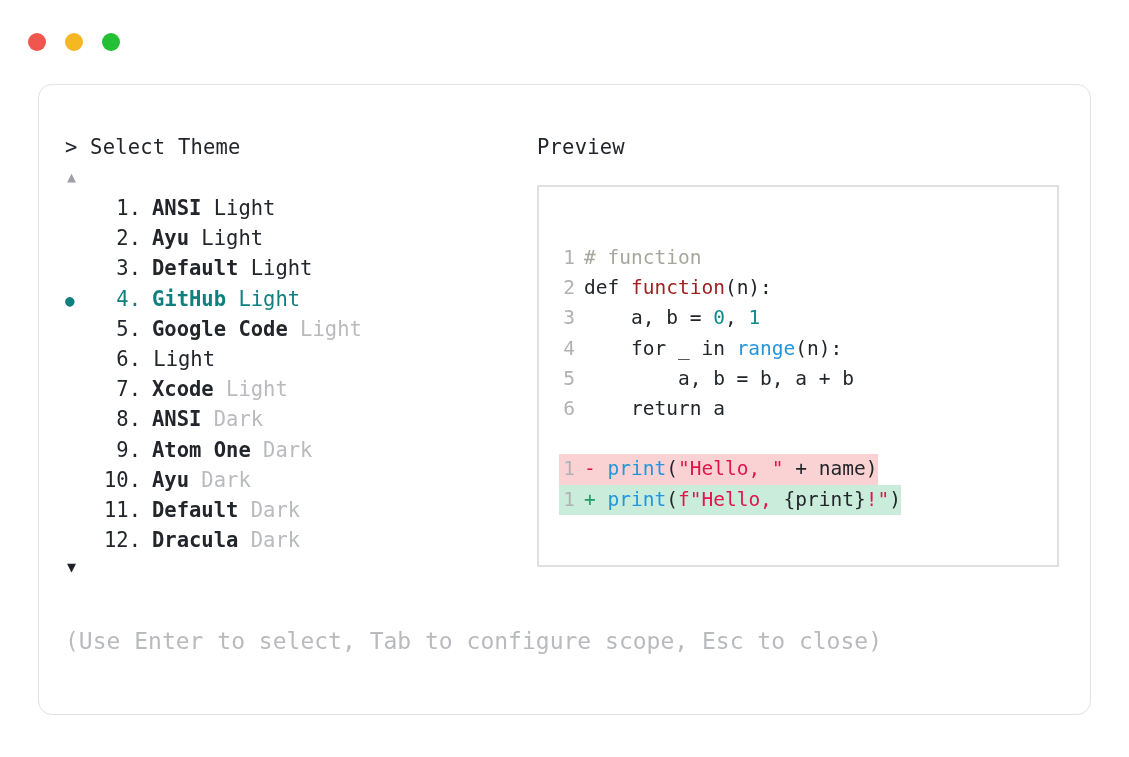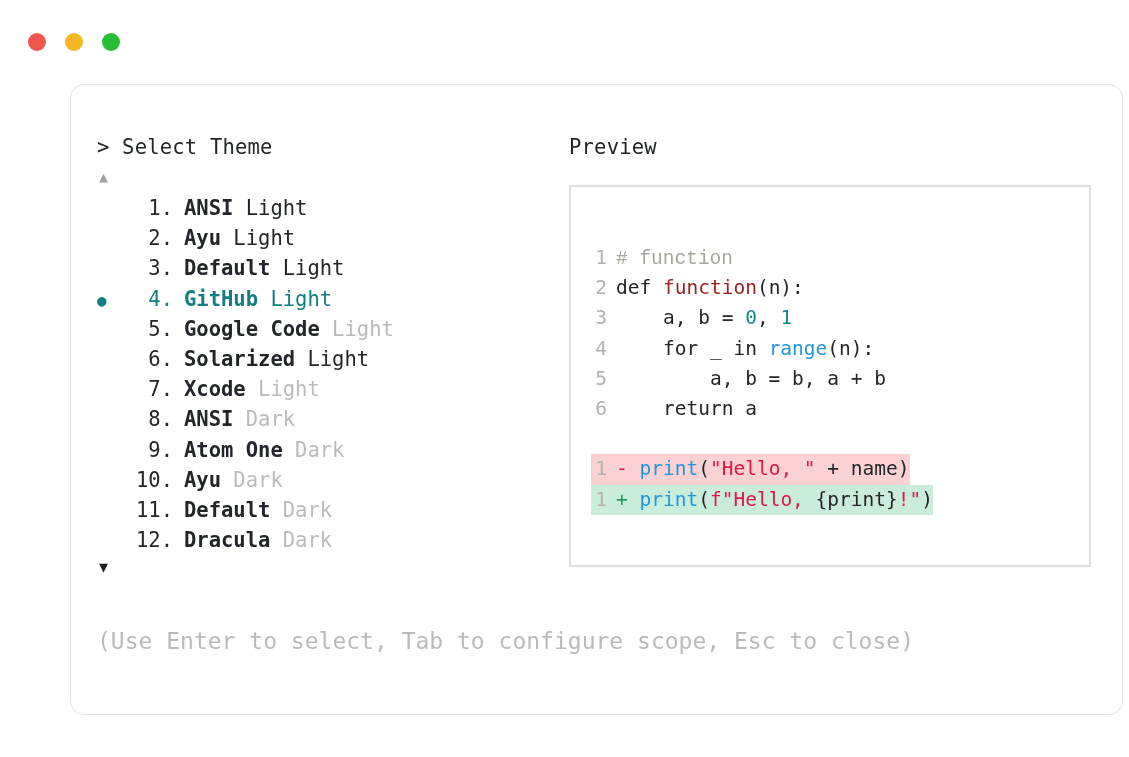--- a/index.html
+++ b/index.html
@@ -16,21 +16,20 @@
   }
   .dot { width: 18px; height: 18px; border-radius: 50%; }
 
   .card {
     position: absolute;
     left: 38px; top: 84px;
     width: 1053px; height: 631px;
     border: 1.5px solid #e2e2e4;
     border-radius: 14px;
     background: #ffffff;
-    margin-left: 32px;
   }
 
   .columns { position: absolute; left: 0; top: 0; right: 0; bottom: 0; }
 
   .left-col { position: absolute; left: 26px; top: 48px; width: 470px; }
   .right-col { position: absolute; left: 498px; top: 48px; width: 540px; }
 
   .panel-title {
     font-size: 20.5px;
     color: #22252a;
@@ -97,21 +96,21 @@
     height: 30.2px; line-height: 30.2px;
     font-size: 19.5px; white-space: pre;
   }
   .ln {
     width: 16px; flex: 0 0 16px; text-align: right;
     color: #b0b1b4; margin-right: 9px;
   }
   .code-body { color: #22252a; white-space: pre; }
   .blank-line { height: 30.2px; }
 
-  .tok-comment { color: #a6a69c; font-family: Liberation Mono, monospace; }
+  .tok-comment { color: #a6a69c; }
   .tok-kw { color: #22252a; }
   .tok-fn-def { color: #9e2121; }
   .tok-num { color: #0f8a8a; }
   .tok-builtin { color: #2196dd; }
   .tok-plain { color: #22252a; }
   .tok-print { color: #2196dd; }
   .tok-str { color: #e0164b; }
   .tok-punct { color: #22252a; }
   .tok-minus { color: #e0164b; }
   .tok-plus { color: #1f9b63; }
@@ -136,21 +135,21 @@
 
     <div class="left-col">
       <div class="panel-title">&gt; Select Theme</div>
       <div class="scroll-arrow up">▲</div>
       <div class="theme-list" id="theme-list">
           <div class="theme-row"><span class="bullet-cell"></span><span class="num-cell">1.</span><span class="name-cell">ANSI</span><span class="variant-cell variant-strong"> Light</span></div>
           <div class="theme-row"><span class="bullet-cell"></span><span class="num-cell">2.</span><span class="name-cell">Ayu</span><span class="variant-cell variant-strong"> Light</span></div>
           <div class="theme-row"><span class="bullet-cell"></span><span class="num-cell">3.</span><span class="name-cell">Default</span><span class="variant-cell variant-strong"> Light</span></div>
           <div class="theme-row selected"><span class="bullet-cell">●</span><span class="num-cell">4.</span><span class="name-cell">GitHub</span><span class="variant-cell variant-strong"> Light</span></div>
           <div class="theme-row"><span class="bullet-cell"></span><span class="num-cell">5.</span><span class="name-cell">Google Code</span><span class="variant-cell variant-dim"> Light</span></div>
-          <div class="theme-row"><span class="bullet-cell"></span><span class="num-cell">6.</span><span class="name-cell">Solarized</span><span class="variant-cell variant-strong"> Light</span></div>
+          <div class="theme-row"><span class="bullet-cell"></span><span class="num-cell">6.</span><span class="variant-cell variant-strong"> Light</span></div>
           <div class="theme-row"><span class="bullet-cell"></span><span class="num-cell">7.</span><span class="name-cell">Xcode</span><span class="variant-cell variant-dim"> Light</span></div>
           <div class="theme-row"><span class="bullet-cell"></span><span class="num-cell">8.</span><span class="name-cell">ANSI</span><span class="variant-cell variant-dim"> Dark</span></div>
           <div class="theme-row"><span class="bullet-cell"></span><span class="num-cell">9.</span><span class="name-cell">Atom One</span><span class="variant-cell variant-dim"> Dark</span></div>
           <div class="theme-row"><span class="bullet-cell"></span><span class="num-cell">10.</span><span class="name-cell">Ayu</span><span class="variant-cell variant-dim"> Dark</span></div>
           <div class="theme-row"><span class="bullet-cell"></span><span class="num-cell">11.</span><span class="name-cell">Default</span><span class="variant-cell variant-dim"> Dark</span></div>
           <div class="theme-row"><span class="bullet-cell"></span><span class="num-cell">12.</span><span class="name-cell">Dracula</span><span class="variant-cell variant-dim"> Dark</span></div>
         </div>
       <div class="scroll-arrow down">▼</div>
     </div>
 

